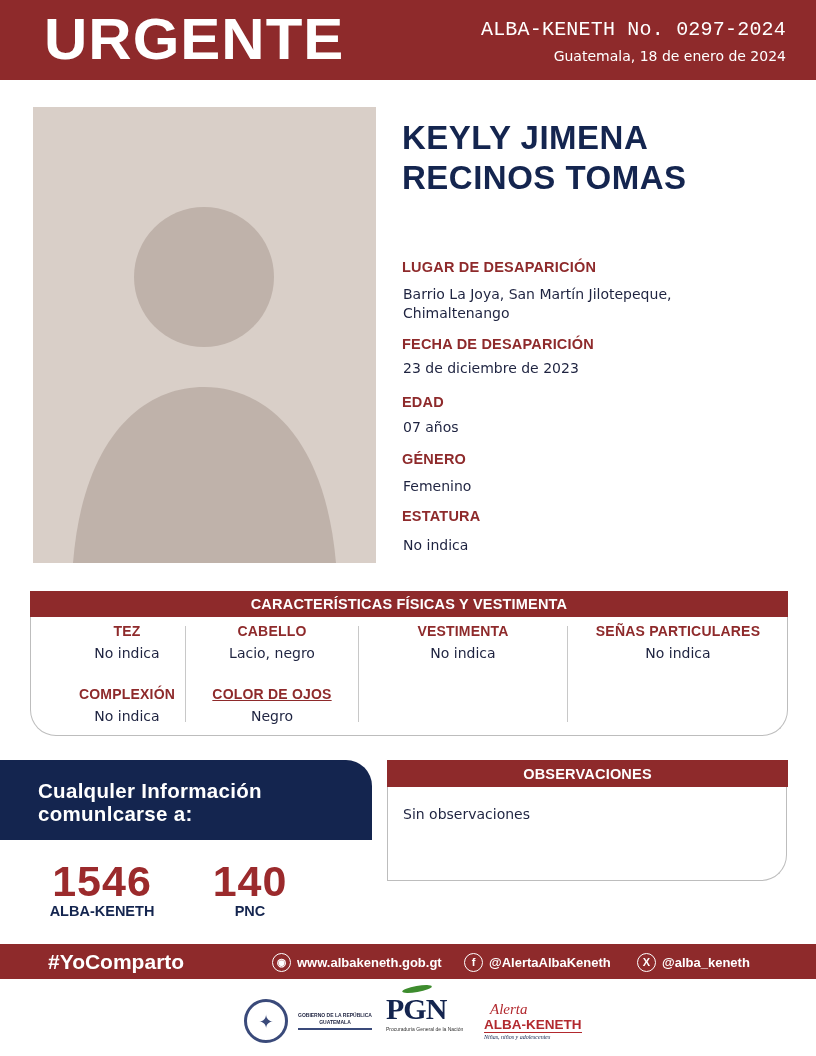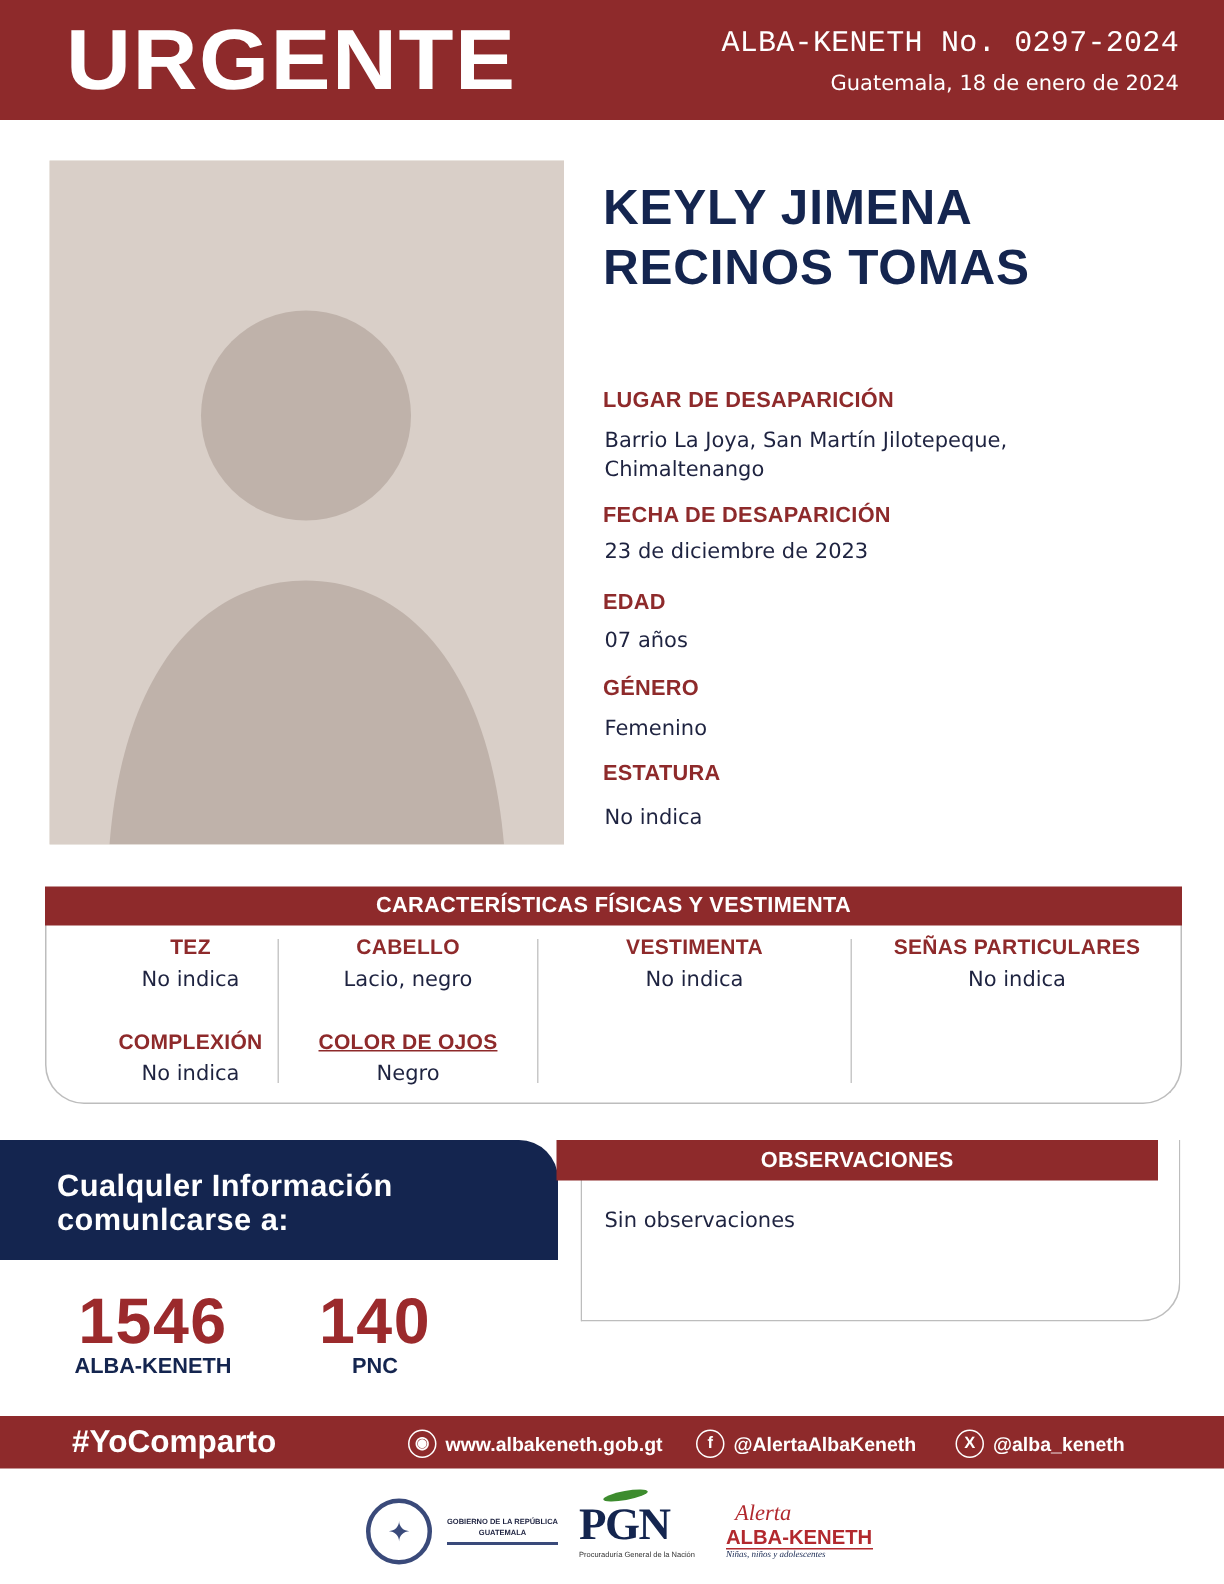--- a/index.html
+++ b/index.html
@@ -32,35 +32,35 @@
   .char-divider { position: absolute; top: 626px; width: 1px; height: 96px; background: #c8c8c8; }
 
   
   .contact-band { position: absolute; left: 0; top: 760px; width: 372px; height: 80px; background: #14254f; border-radius: 0 26px 0 0; }
   .contact-text { position: absolute; left: 38px; top: 779px; font-family: "Liberation Sans", sans-serif; font-weight: 700; font-size: 20.5px; line-height: 23px; color: #ffffff; letter-spacing: 0.3px; }
   .phone-num { position: absolute; top: 858px; font-family: "Liberation Sans", sans-serif; font-weight: 900; font-size: 43px; line-height: 46px; color: #9b2a2c; letter-spacing: 1px; text-align: center; }
   .phone-label { position: absolute; top: 903px; font-family: "Liberation Sans", sans-serif; font-weight: 700; font-size: 14.5px; color: #14254f; text-align: center; }
 
   
   .obs-box { position: absolute; left: 387px; top: 760px; width: 400px; height: 121px; border: 1px solid #bdbdbd; border-top: none; border-radius: 0 0 26px 0; }
-  .obs-head { position: absolute; left: 371px; top: 760px; width: 401px; height: 27px; background: #8e2a2b; color: #fff; text-align: center; font-family: "Liberation Sans", sans-serif; font-weight: 900; font-size: 14.5px; line-height: 28px; letter-spacing: 0.2px; }
+  .obs-head { position: absolute; left: 387px; top: 760px; width: 401px; height: 27px; background: #8e2a2b; color: #fff; text-align: center; font-family: "Liberation Sans", sans-serif; font-weight: 900; font-size: 14.5px; line-height: 28px; letter-spacing: 0.2px; }
   .obs-text { position: absolute; left: 403px; top: 806px; font-family: "DejaVu Sans", sans-serif; font-size: 14px; color: #1e2340; }
 
   
   .footer-band { position: absolute; left: 0; top: 944px; width: 816px; height: 35px; background: #8e2a2b; }
   .hashtag { position: absolute; left: 48px; top: 948px; font-family: "Liberation Sans", sans-serif; font-weight: 900; font-size: 21px; color: #ffffff; line-height: 28px; }
   .social { position: absolute; top: 951px; height: 22px; display: flex; align-items: center; gap: 6px; color: #ffffff; font-family: "Liberation Sans", sans-serif; font-size: 13px; font-weight: 700; }
   .social .ico { width: 19px; height: 19px; border-radius: 50%; border: 1.5px solid #ffffff; display: flex; align-items: center; justify-content: center; font-size: 11px; font-weight: 700; line-height: 1; }
 
   
   .logo { position: absolute; top: 994px; height: 54px; display: flex; align-items: center; }
   .logo-gov { left: 244px; }
   .seal { width: 44px; height: 44px; border-radius: 50%; border: 3px solid #3a4a7a; display: flex; align-items: center; justify-content: center; color: #3a4a7a; font-size: 18px; font-weight: 700; }
   .gov-text { margin-left: 10px; font-family: "Liberation Sans", sans-serif; font-size: 5px; font-weight: 700; color: #1e2340; line-height: 7px; border-bottom: 2px solid #3a4a7a; padding-bottom: 2px; text-align: center; }
-  .logo-pgn { left: 386px; flex-direction: column; align-items: flex-start; justify-content: center; }
+  .logo-pgn { left: 386px; flex-direction: column; align-items: flex-start; }
   .pgn-text { font-family: "Liberation Serif", serif; font-weight: 700; font-size: 30px; color: #14254f; letter-spacing: -1px; line-height: 30px; position: relative; }
   .pgn-text .leaf { position: absolute; left: 16px; top: -8px; width: 30px; height: 6px; background: #3d8c2e; border-radius: 50%; transform: rotate(-10deg); }
   .pgn-sub { font-family: "Liberation Sans", sans-serif; font-size: 5px; color: #333; margin-top: 2px; }
   .logo-ak { left: 484px; flex-direction: column; align-items: flex-start; justify-content: center; }
   .ak-alerta { font-family: "Liberation Serif", serif; font-style: italic; font-size: 15px; color: #b2292e; line-height: 15px; margin-left: 6px; }
   .ak-name { font-family: "Liberation Sans", sans-serif; font-weight: 900; font-size: 13.5px; color: #b2292e; line-height: 15px; border-bottom: 1px solid #b2292e; }
   .ak-sub { font-family: "Liberation Serif", serif; font-style: italic; font-size: 6px; color: #14254f; margin-top: 1px; }
 </style>
 </head>
 <body>

